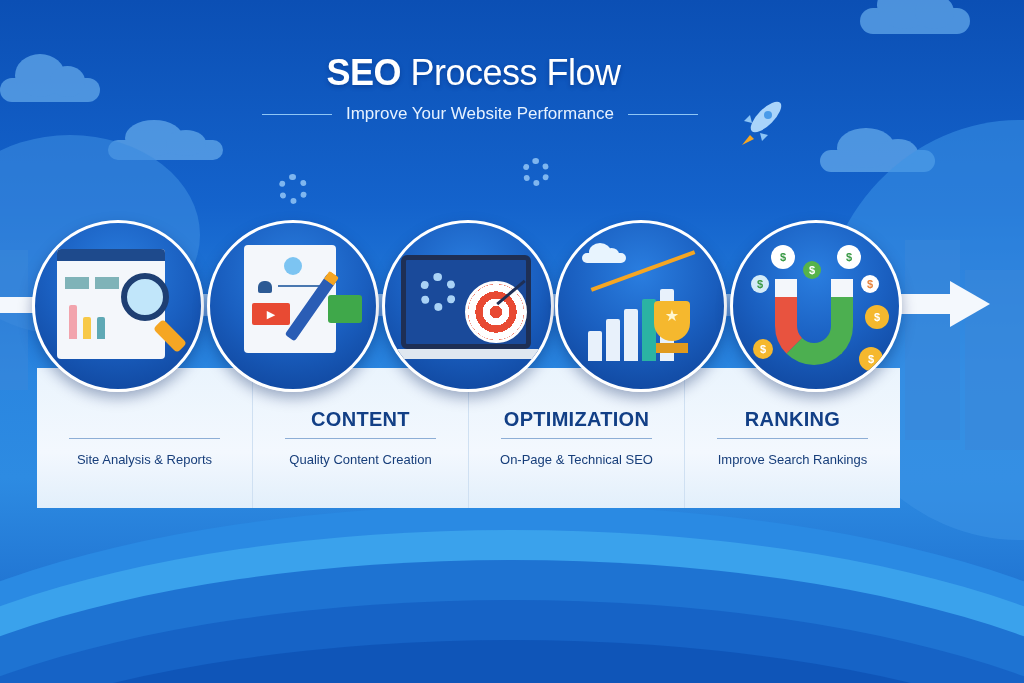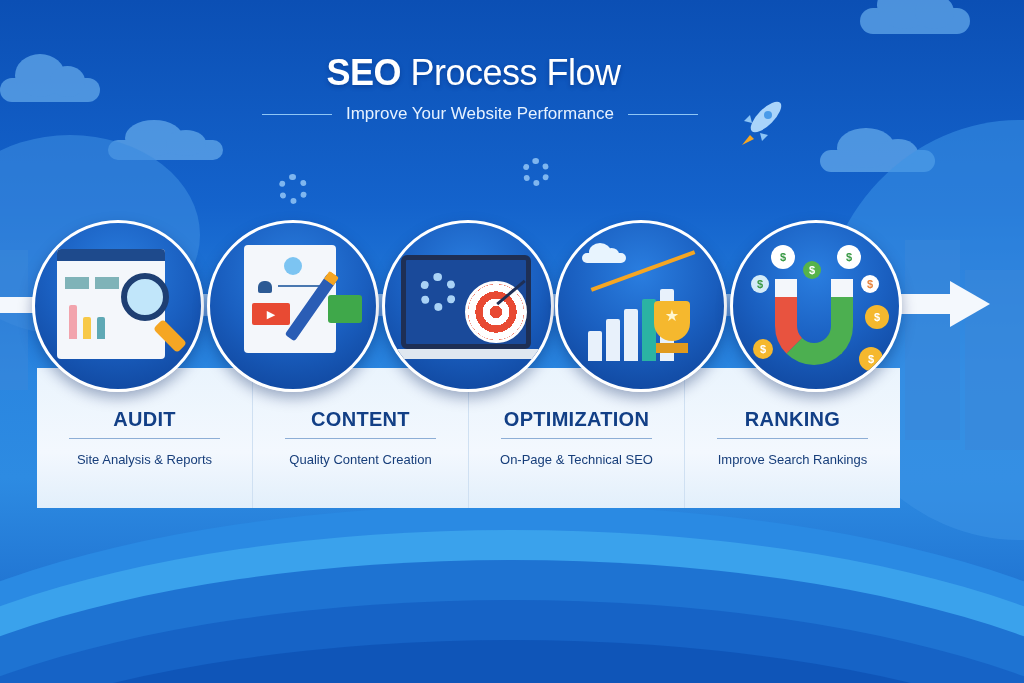--- a/index.html
+++ b/index.html
@@ -117,21 +117,20 @@
 </div>
 
 <div class="wave" style="top:505px;height:500px;background:#2a8ae3;"></div>
 <div class="wave" style="top:530px;height:500px;background:#3ea7ee;opacity:.8;"></div>
 <div class="wave" style="top:560px;height:500px;background:#1e73d2;"></div>
 <div class="wave" style="top:600px;height:500px;background:#1663c6;"></div>
 <div class="wave" style="top:640px;height:500px;background:#0f55b8;"></div>
 
 <div class="panel">
   <div class="cell">
-    <div class="step-title">AUDIT</div>
     <div class="step-rule"></div>
     <div class="step-sub">Site Analysis &amp; Reports</div>
   </div>
   <div class="cell">
     <div class="step-title">CONTENT</div>
     <div class="step-rule"></div>
     <div class="step-sub">Quality Content Creation</div>
   </div>
   <div class="cell">
     <div class="step-title">OPTIMIZATION</div>

